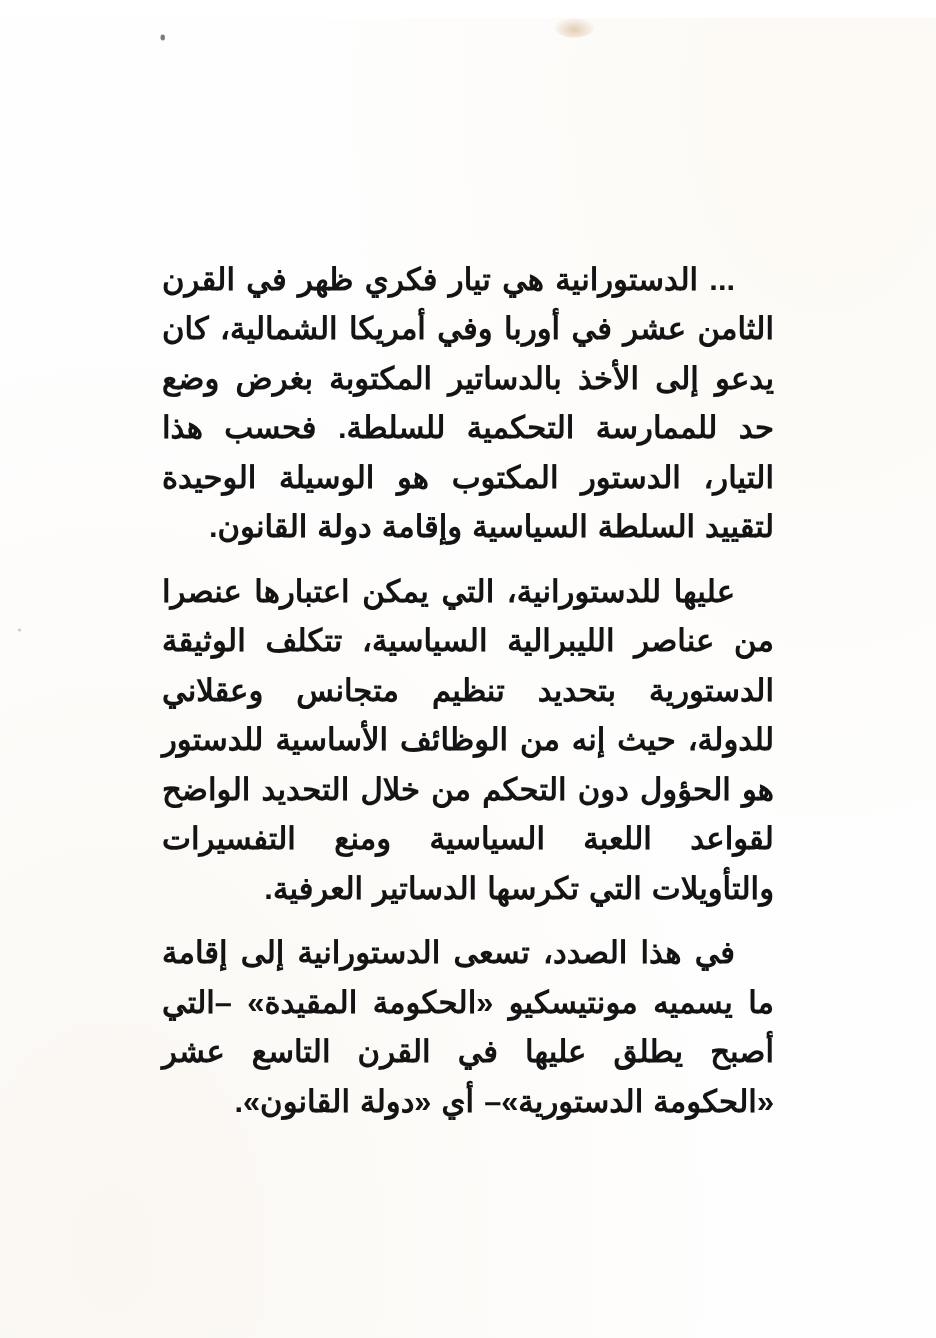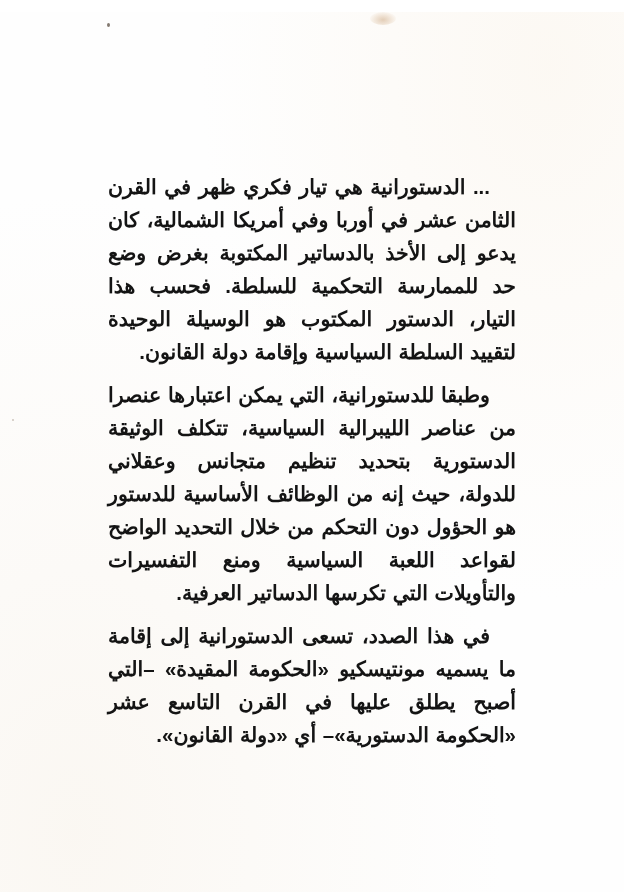--- a/index.html
+++ b/index.html
@@ -99,18 +99,18 @@
 <body>
 
 <div class="page">
 
   <span class="speck speck-top-left"></span>
   <span class="smudge-top-right"></span>
   <span class="speck speck-left-mid"></span>
 
   <div class="body-text">
     <p>... الدستورانية هي تيار فكري ظهر في القرن الثامن عشر في أوربا وفي أمريكا الشمالية، كان يدعو إلى الأخذ بالدساتير المكتوبة بغرض وضع حد للممارسة التحكمية للسلطة. فحسب هذا التيار، الدستور المكتوب هو الوسيلة الوحيدة لتقييد السلطة السياسية وإقامة دولة القانون.</p>
-    <p>وطبقا للدستورانية، التي يمكن اعتبارها عنصرا من عناصر الليبرالية السياسية، تتكلف الوثيقة الدستورية بتحديد تنظيم متجانس وعقلاني للدولة، حيث إنه من الوظائف الأساسية للدستور هو الحؤول دون التحكم من خلال التحديد الواضح لقواعد اللعبة السياسية ومنع التفسيرات والتأويلات التي تكرسها الدساتير العرفية.</p>
+    <p>عليها للدستورانية، التي يمكن اعتبارها عنصرا من عناصر الليبرالية السياسية، تتكلف الوثيقة الدستورية بتحديد تنظيم متجانس وعقلاني للدولة، حيث إنه من الوظائف الأساسية للدستور هو الحؤول دون التحكم من خلال التحديد الواضح لقواعد اللعبة السياسية ومنع التفسيرات والتأويلات التي تكرسها الدساتير العرفية.</p>
     <p>في هذا الصدد، تسعى الدستورانية إلى إقامة ما يسميه مونتيسكيو «الحكومة المقيدة» –التي أصبح يطلق عليها في القرن التاسع عشر «الحكومة الدستورية»– أي «دولة القانون».</p>
 
   </div>
 
 </div>
 
 </body></html>

